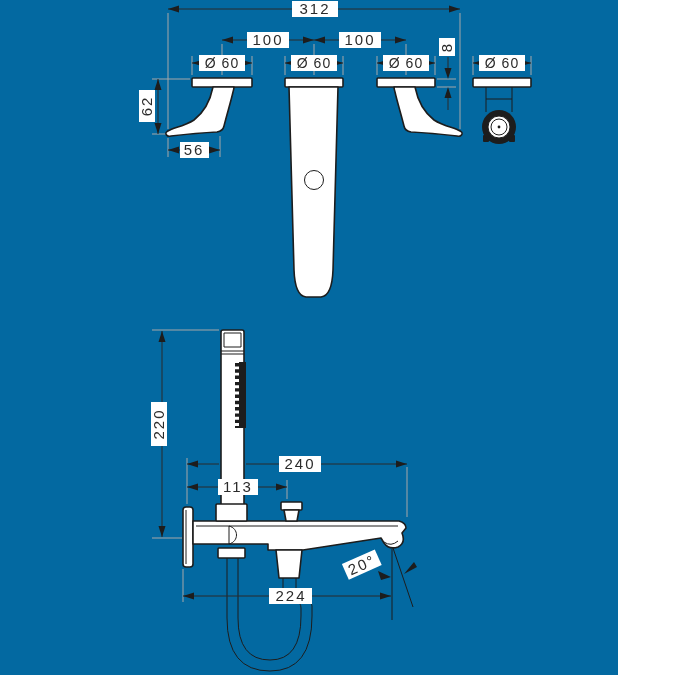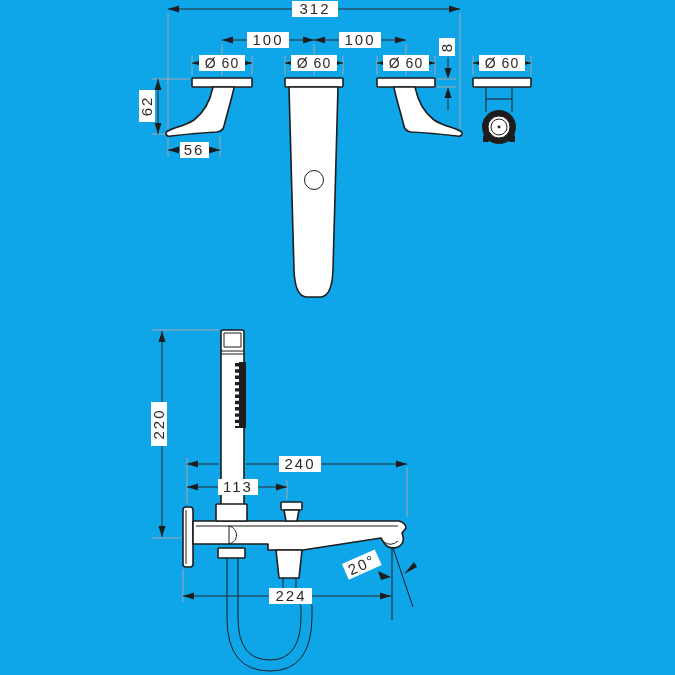--- a/index.html
+++ b/index.html
@@ -1,16 +1,16 @@
 <!DOCTYPE html>
 <html><head>
 <meta charset="utf-8">
 <style>
   html,body{margin:0;padding:0;background:#ffffff;}
-  .stage{width:675px;height:675px;background:#0ea5e9;position:relative;overflow:hidden;
+  .stage{width:618px;height:675px;background:#0369a1;position:relative;overflow:hidden;
          font-family:"Liberation Sans", sans-serif;}
   svg text{font-family:"Liberation Sans", sans-serif;font-size:15px;fill:#2b2b2b;letter-spacing:2px;}
   svg text.small{font-size:14px;letter-spacing:1px;}
   .obj{fill:#ffffff;stroke:#1d1d1d;stroke-width:1.6;stroke-linejoin:round;}
   .objthin{fill:none;stroke:#1d1d1d;stroke-width:1;stroke-linejoin:round;}
   .dim{stroke:#2b2b2b;stroke-width:1;fill:none;}
   .ext{stroke:#a8a8a8;stroke-width:1;fill:none;}
   .arr{fill:#1d1d1d;stroke:none;}
   .lbl{fill:#ffffff;stroke:none;}
   .dark{fill:#1d1d1d;stroke:none;}

